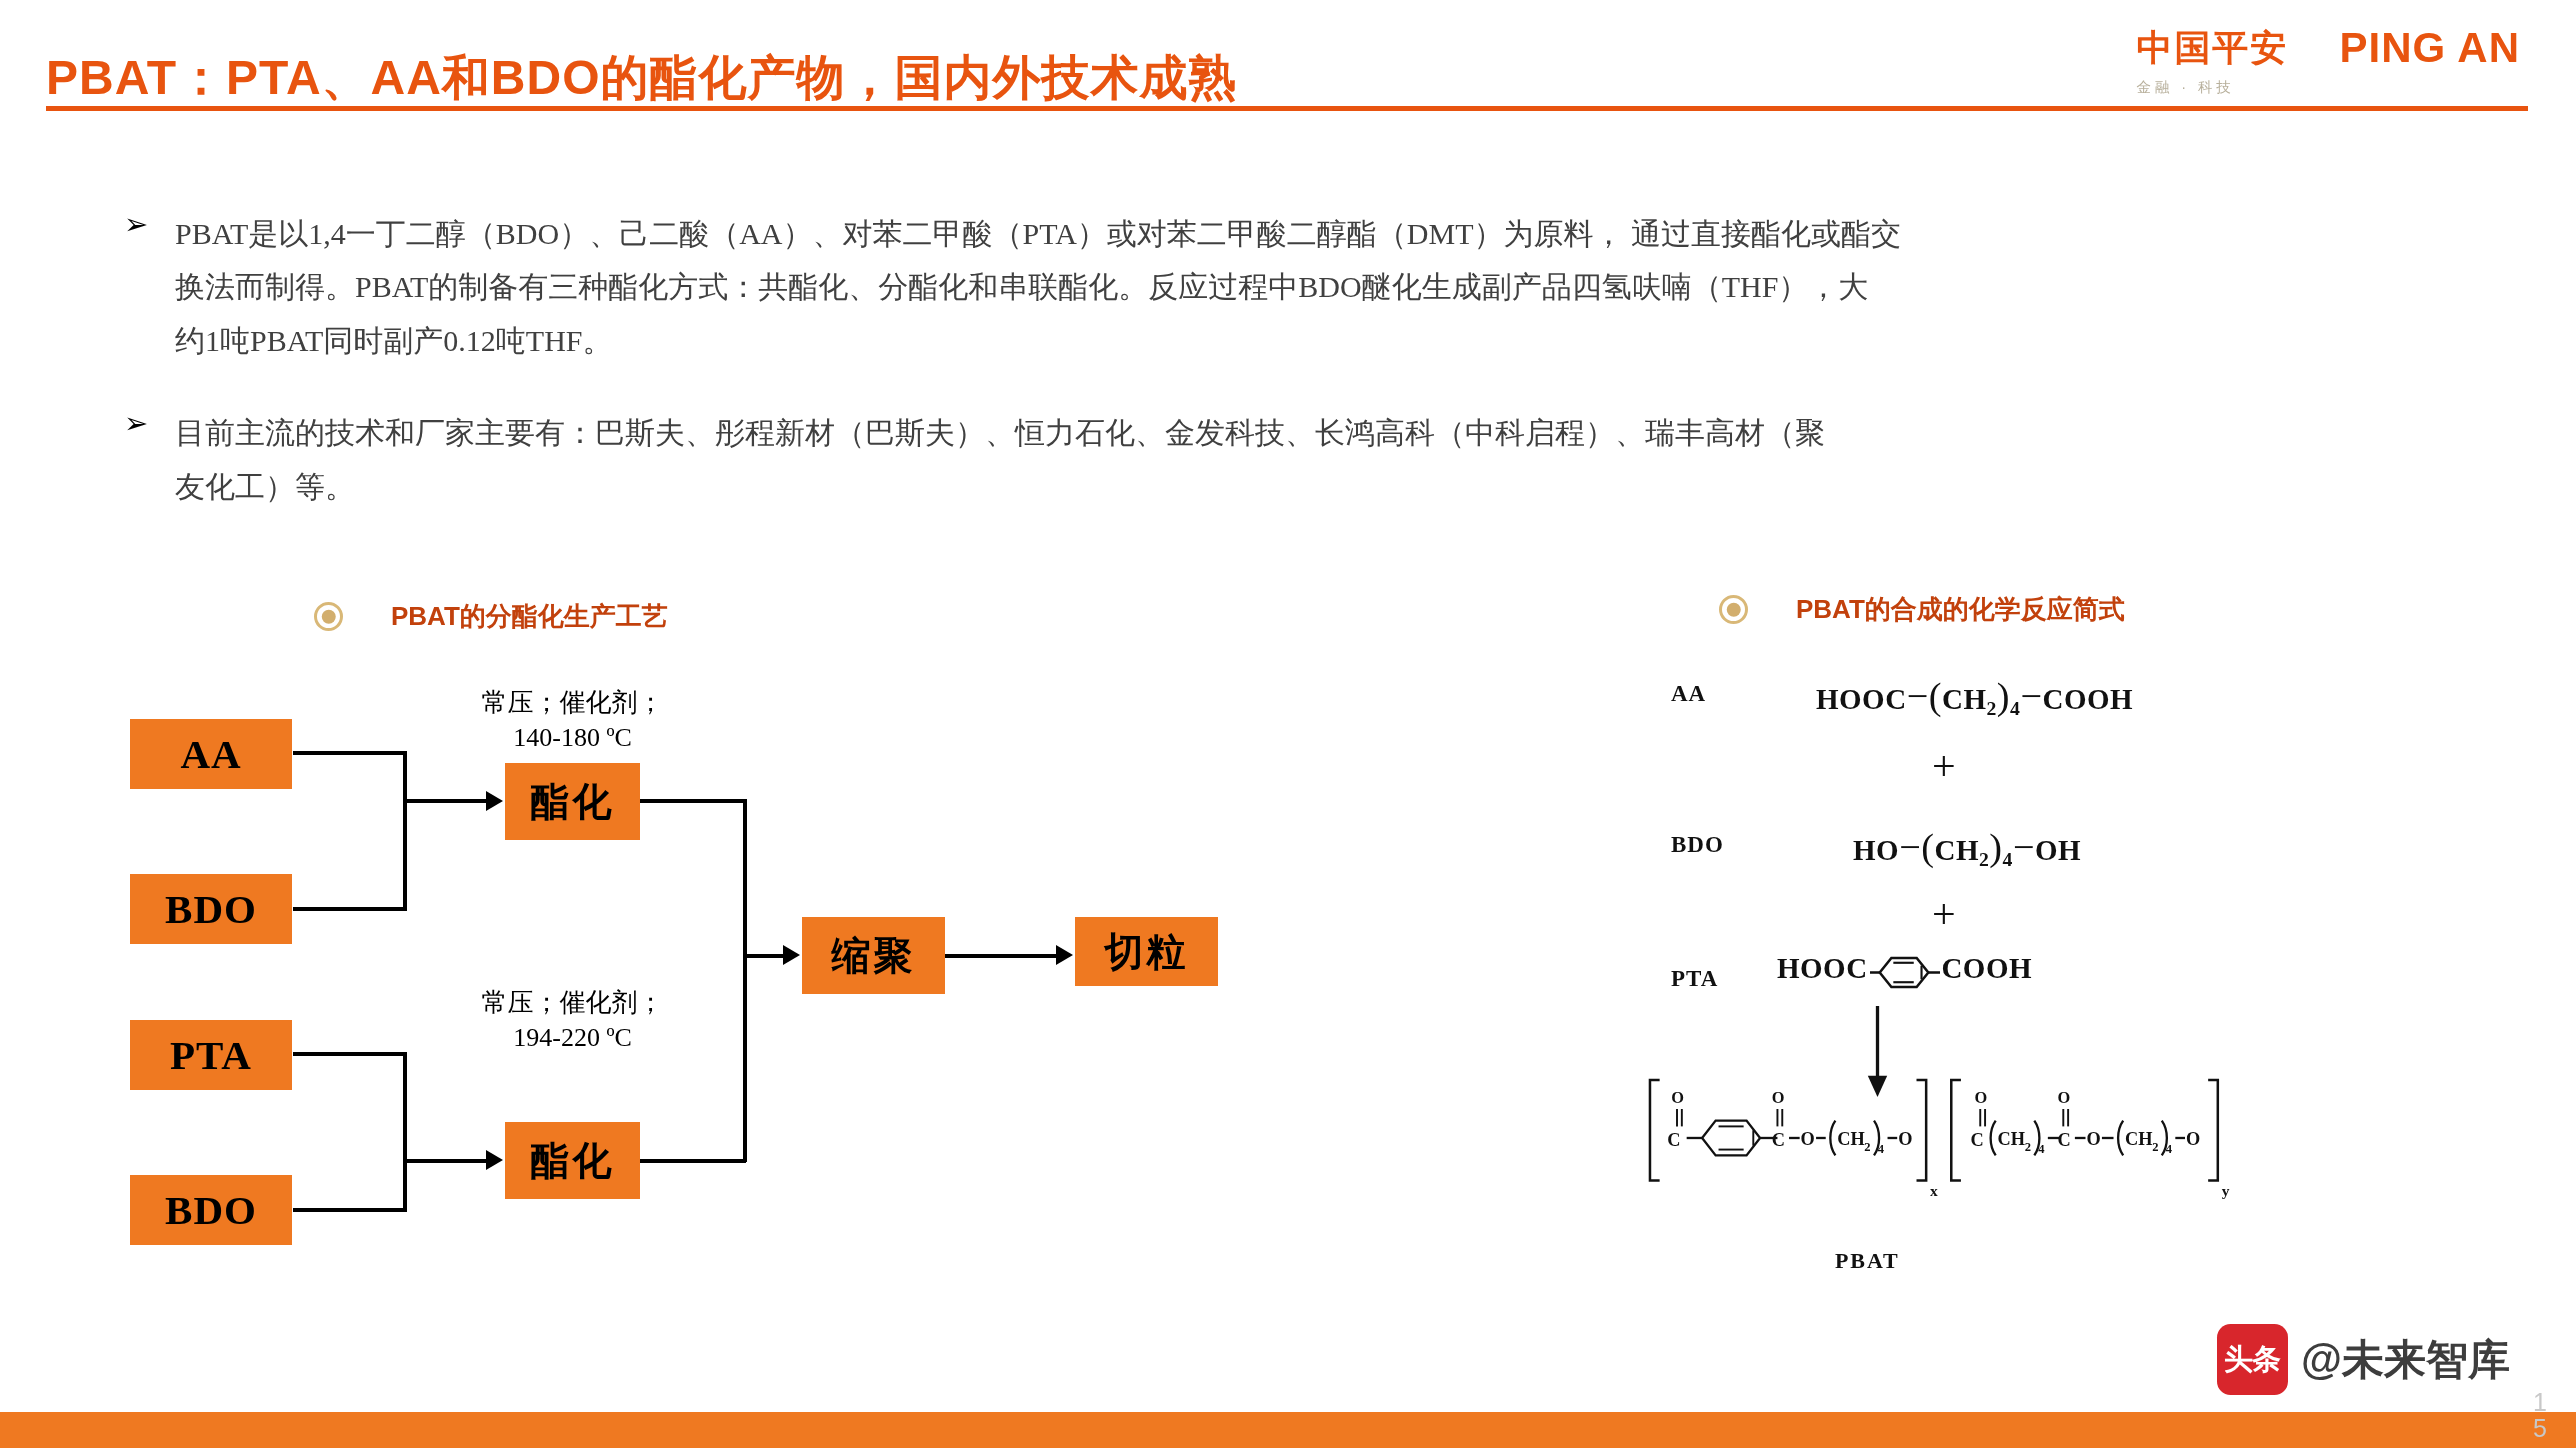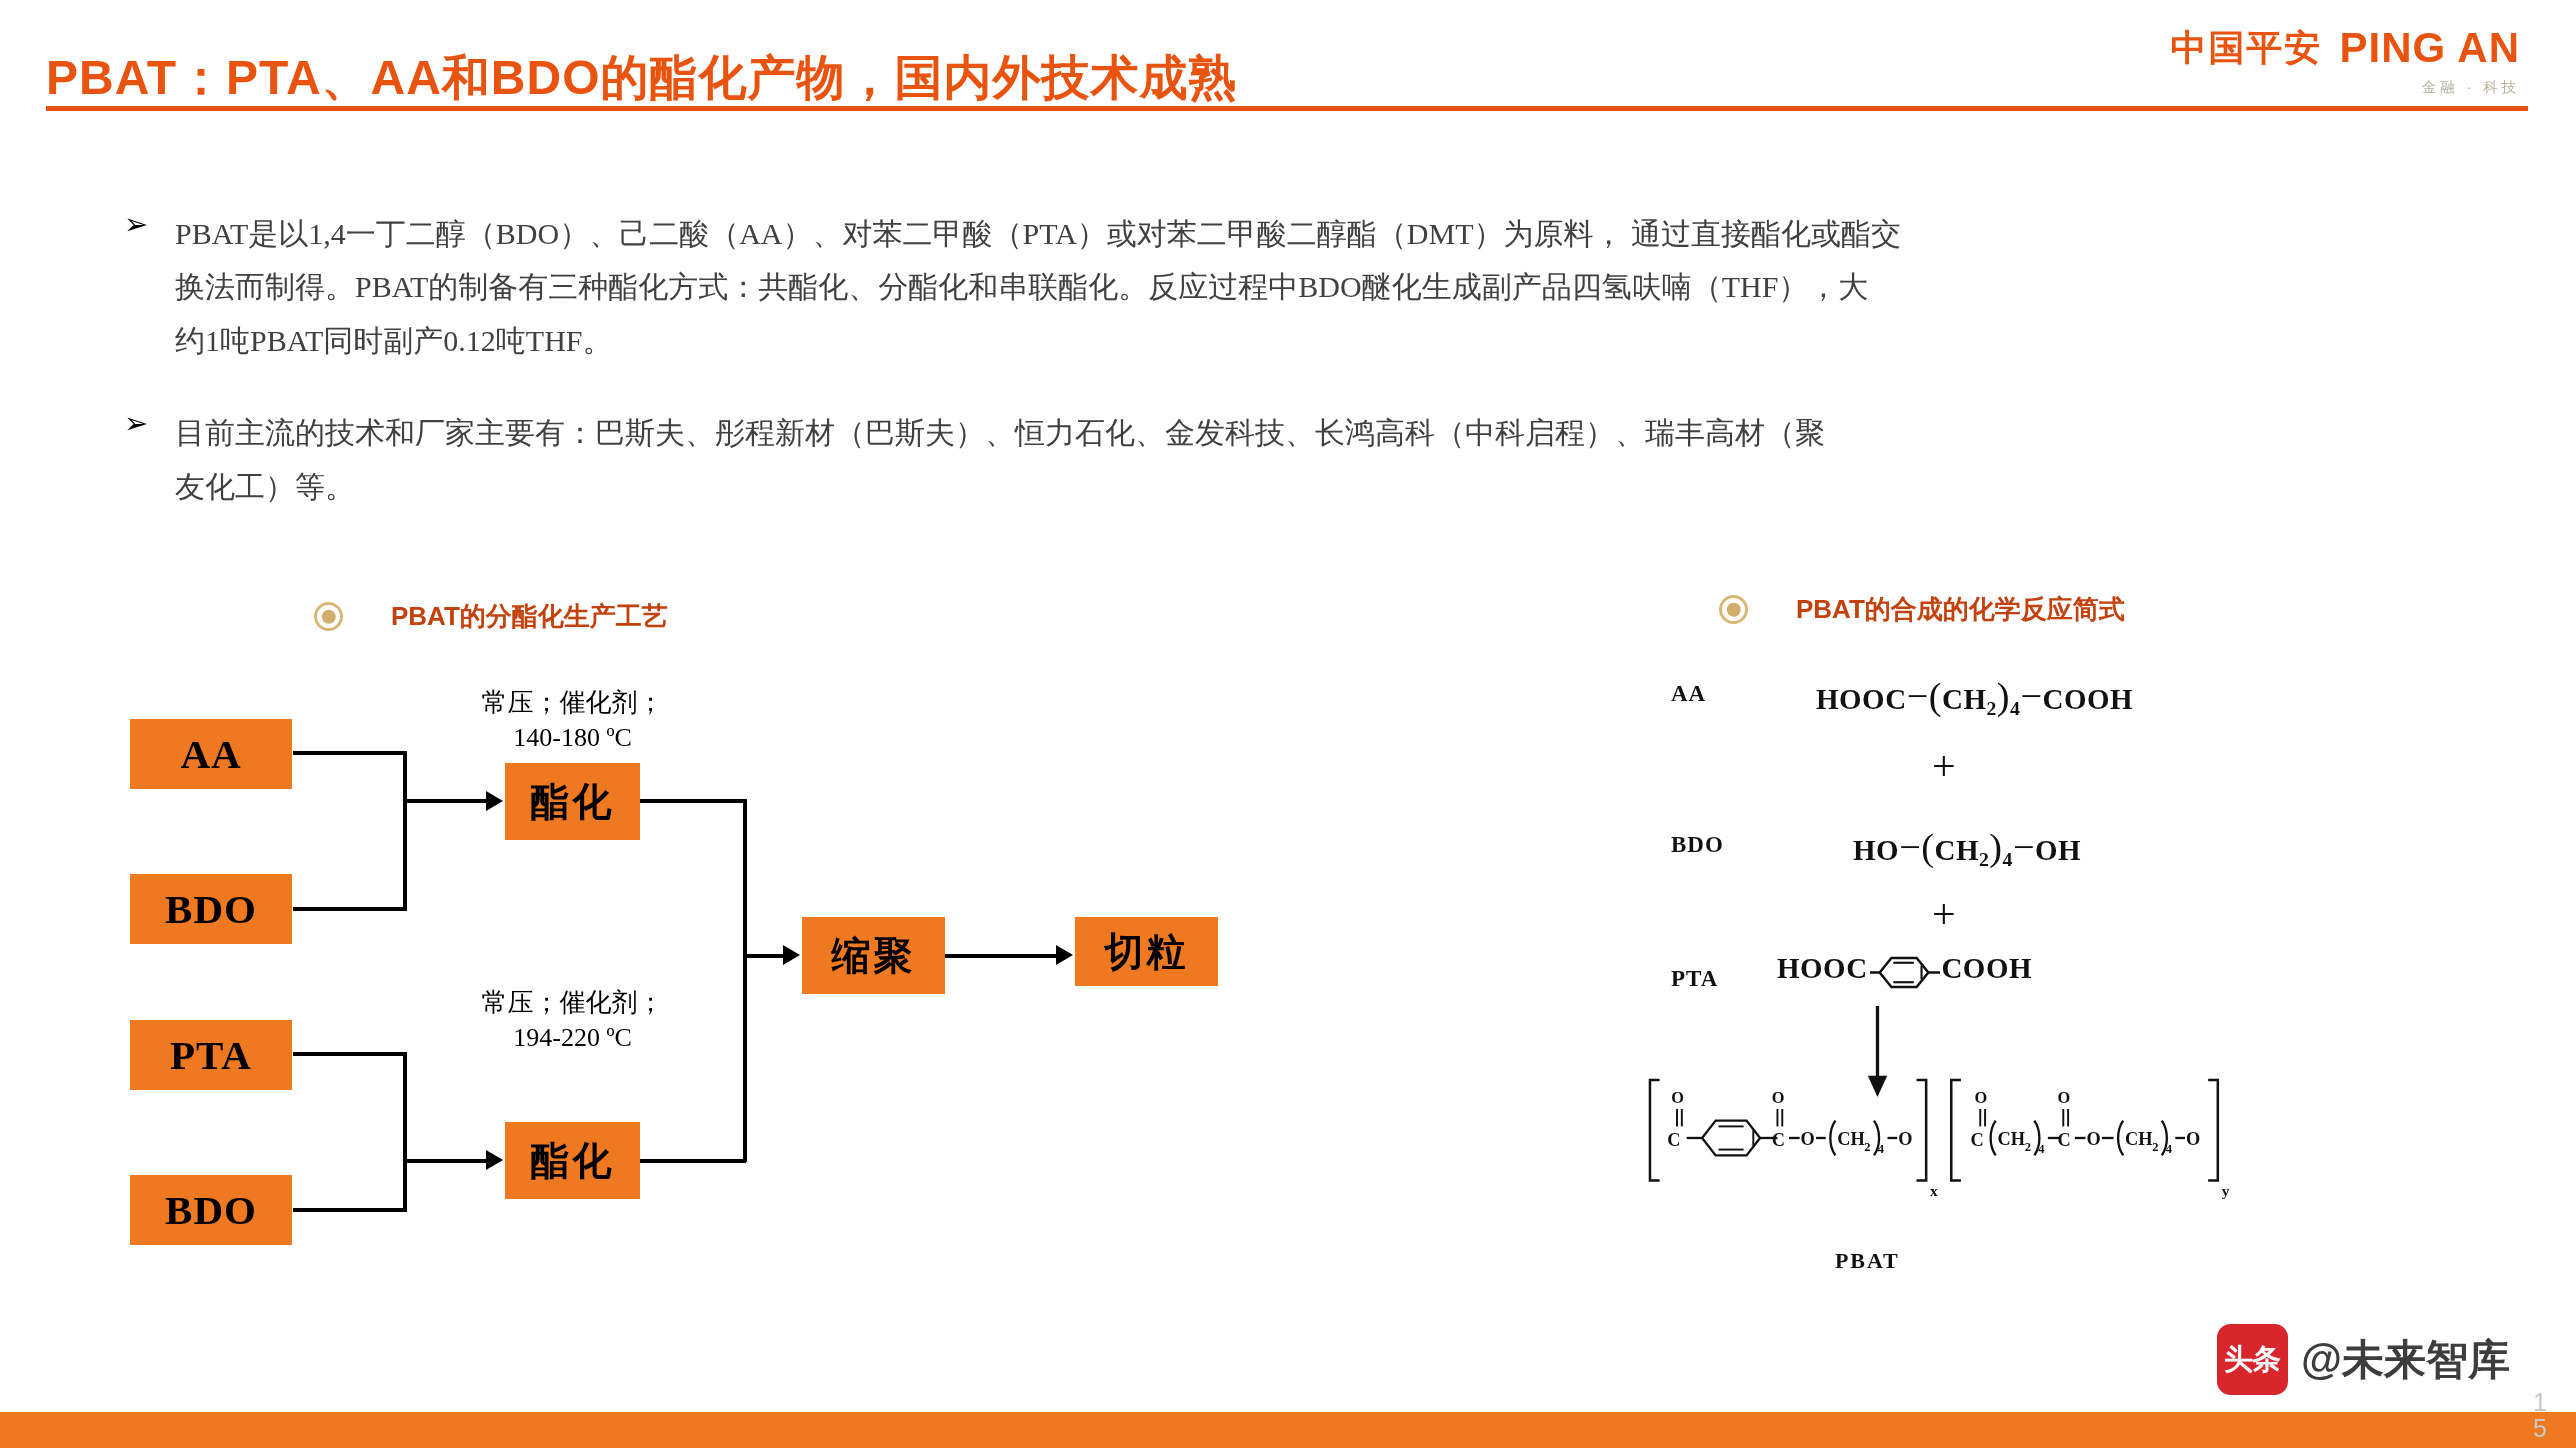--- a/index.html
+++ b/index.html
@@ -5,29 +5,29 @@
   * { box-sizing: border-box; margin: 0; padding: 0; }
   html, body {
     width: 2576px; height: 1449px;
     background: #ffffff;
     font-family: "Liberation Sans", sans-serif;
     overflow: hidden;
   }
   #slide { position: relative; width: 2576px; height: 1449px; background:#fff; }
 
   
-  .logo-wrap { position:absolute; top:27px; right:56px; text-align:right; }
+  .logo-wrap { position:absolute; top:27px; right:56px; text-align:left; }
   .logo-row { display:flex; align-items:center; gap:17.4px; }
   .logo-cn {
     font-family:"Liberation Serif", serif; font-weight:bold;
     font-size:36px; color:#e8540f; letter-spacing:1.9px; line-height:1;
   }
   .logo-en {
     font-family:"Liberation Sans", sans-serif; font-weight:bold;
-    font-size:42px; color:#e8540f; letter-spacing:1px; line-height:1;
+    font-size:42px; color:#e8540f; letter-spacing:1px; line-height:1;margin-left:34px;
   }
   .logo-sub {
     margin-top:8.7px; font-size:14.5px; color:#b8b09c; letter-spacing:3.9px;
     font-family:"Liberation Sans", sans-serif;
   }
 
   
   .title {
     position:absolute; left:46px; top:46px;
     font-family:"Liberation Sans", sans-serif;

